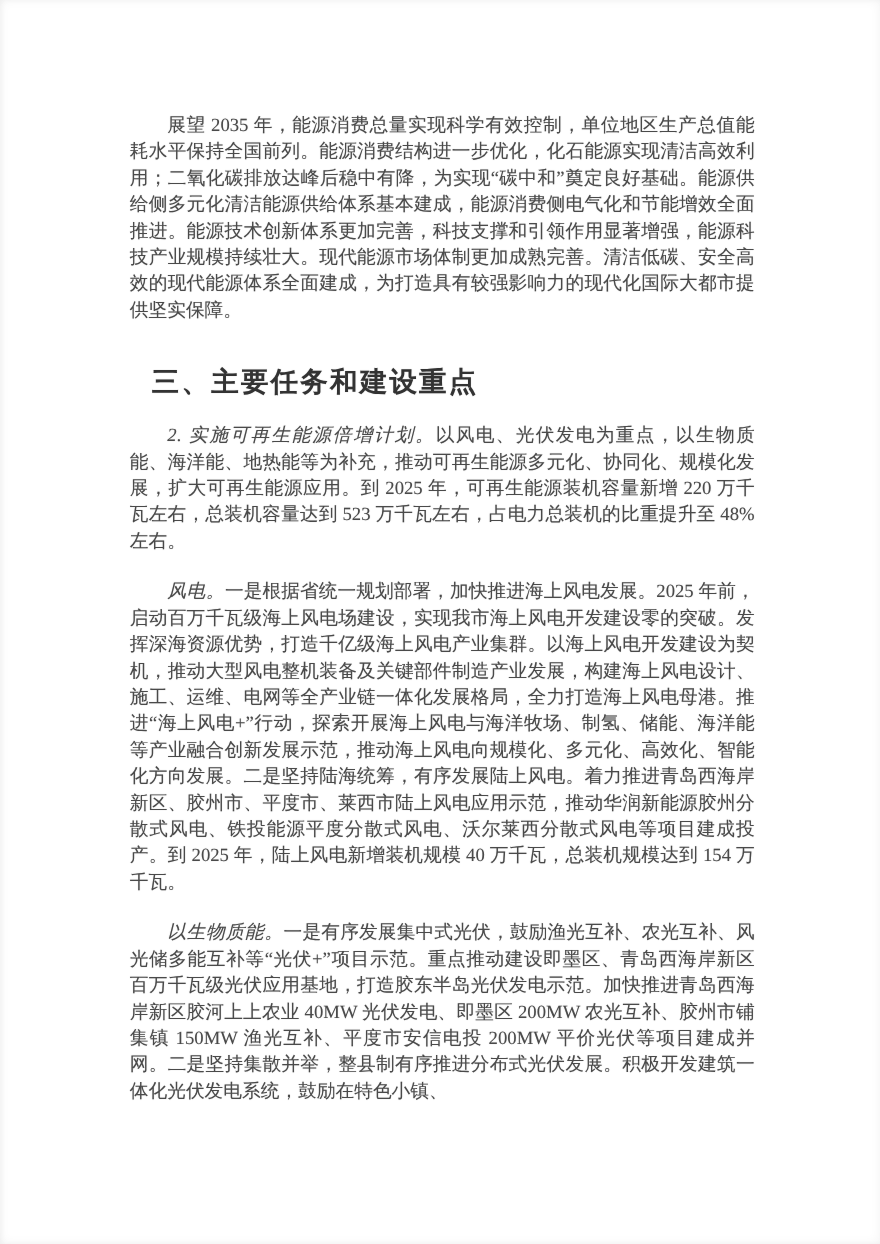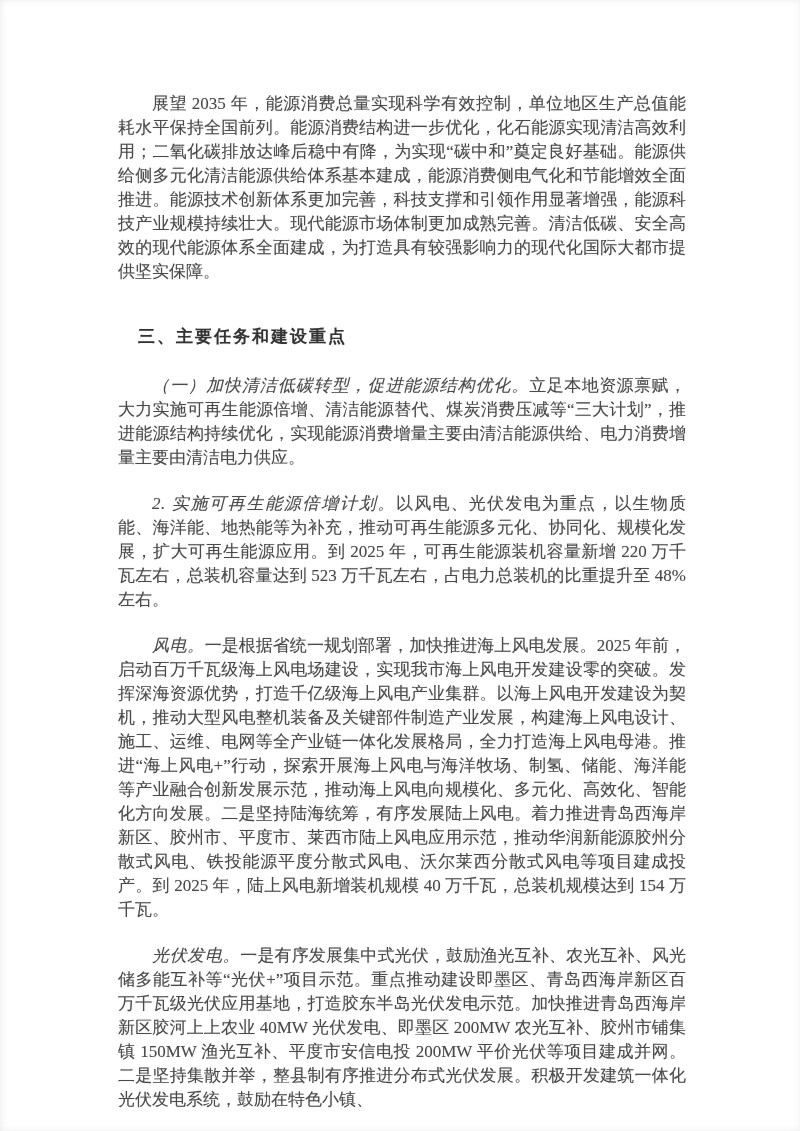--- a/index.html
+++ b/index.html
@@ -30,27 +30,27 @@
     top: 90px;
     width: 568px;
   }
   .body-para {
     font-family: "Liberation Serif", "DejaVu Serif", serif;
     font-size: 17px;
     line-height: 24px;
     color: #4a4a4a;
     text-align: justify;
     text-indent: 2em;
-    margin: 2px 0 22px 0;
+    margin: 12px 0 22px 0;
     text-shadow: 0 0 1px rgba(74,74,74,0.35);
     word-break: break-all;
   }
   .section-heading {
     font-family: "Liberation Sans", "DejaVu Sans", sans-serif;
-    font-size: 17px;
+    font-size: 25px;
     line-height: 26px;
     font-weight: bold;
     color: #333333;
     letter-spacing: 2px;
     margin: 40px 0 24px 20px;
     text-shadow: 0 0 1px rgba(51,51,51,0.3);
   }
   .lead {
     font-style: italic;
     letter-spacing: 0.5px;
@@ -59,30 +59,27 @@
 </head>
 <body>
 
 <div class="page">
   <div class="content">
 
     <p class="body-para">展望 2035 年，能源消费总量实现科学有效控制，单位地区生产总值能耗水平保持全国前列。能源消费结构进一步优化，化石能源实现清洁高效利用；二氧化碳排放达峰后稳中有降，为实现“碳中和”奠定良好基础。能源供给侧多元化清洁能源供给体系基本建成，能源消费侧电气化和节能增效全面推进。能源技术创新体系更加完善，科技支撑和引领作用显著增强，能源科技产业规模持续壮大。现代能源市场体制更加成熟完善。清洁低碳、安全高效的现代能源体系全面建成，为打造具有较强影响力的现代化国际大都市提供坚实保障。</p>
 
     <h2 class="section-heading">三、主要任务和建设重点</h2>
 
-    <p class="body-para">
-      <span class="lead">（一）加快清洁低碳转型，促进能源结构优化。</span><span>立足本地资源禀赋，大力实施可再生能源倍增、清洁能源替代、煤炭消费压减等“三大计划”，推进能源结构持续优化，实现能源消费增量主要由清洁能源供给、电力消费增量主要由清洁电力供应。</span>
-    </p>
 
     <p class="body-para">
       <span class="lead">2. 实施可再生能源倍增计划。</span><span>以风电、光伏发电为重点，以生物质能、海洋能、地热能等为补充，推动可再生能源多元化、协同化、规模化发展，扩大可再生能源应用。到 2025 年，可再生能源装机容量新增 220 万千瓦左右，总装机容量达到 523 万千瓦左右，占电力总装机的比重提升至 48%左右。</span>
     </p>
 
     <p class="body-para">
       <span class="lead">风电。</span><span>一是根据省统一规划部署，加快推进海上风电发展。2025 年前，启动百万千瓦级海上风电场建设，实现我市海上风电开发建设零的突破。发挥深海资源优势，打造千亿级海上风电产业集群。以海上风电开发建设为契机，推动大型风电整机装备及关键部件制造产业发展，构建海上风电设计、施工、运维、电网等全产业链一体化发展格局，全力打造海上风电母港。推进“海上风电+”行动，探索开展海上风电与海洋牧场、制氢、储能、海洋能等产业融合创新发展示范，推动海上风电向规模化、多元化、高效化、智能化方向发展。二是坚持陆海统筹，有序发展陆上风电。着力推进青岛西海岸新区、胶州市、平度市、莱西市陆上风电应用示范，推动华润新能源胶州分散式风电、铁投能源平度分散式风电、沃尔莱西分散式风电等项目建成投产。到 2025 年，陆上风电新增装机规模 40 万千瓦，总装机规模达到 154 万千瓦。</span>
     </p>
 
     <p class="body-para">
-      <span class="lead">光伏发电。</span><span>一是有序发展集中式光伏，鼓励渔光互补、农光互补、风光储多能互补等“光伏+”项目示范。重点推动建设即墨区、青岛西海岸新区百万千瓦级光伏应用基地，打造胶东半岛光伏发电示范。加快推进青岛西海岸新区胶河上上农业 40MW 光伏发电、即墨区 200MW 农光互补、胶州市铺集镇 150MW 渔光互补、平度市安信电投 200MW 平价光伏等项目建成并网。二是坚持集散并举，整县制有序推进分布式光伏发展。积极开发建筑一体化光伏发电系统，鼓励在特色小镇、</span>
+      <span class="lead">以生物质能。</span><span>一是有序发展集中式光伏，鼓励渔光互补、农光互补、风光储多能互补等“光伏+”项目示范。重点推动建设即墨区、青岛西海岸新区百万千瓦级光伏应用基地，打造胶东半岛光伏发电示范。加快推进青岛西海岸新区胶河上上农业 40MW 光伏发电、即墨区 200MW 农光互补、胶州市铺集镇 150MW 渔光互补、平度市安信电投 200MW 平价光伏等项目建成并网。二是坚持集散并举，整县制有序推进分布式光伏发展。积极开发建筑一体化光伏发电系统，鼓励在特色小镇、</span>
     </p>
 
   </div>
 </div>
 
 </body></html>

